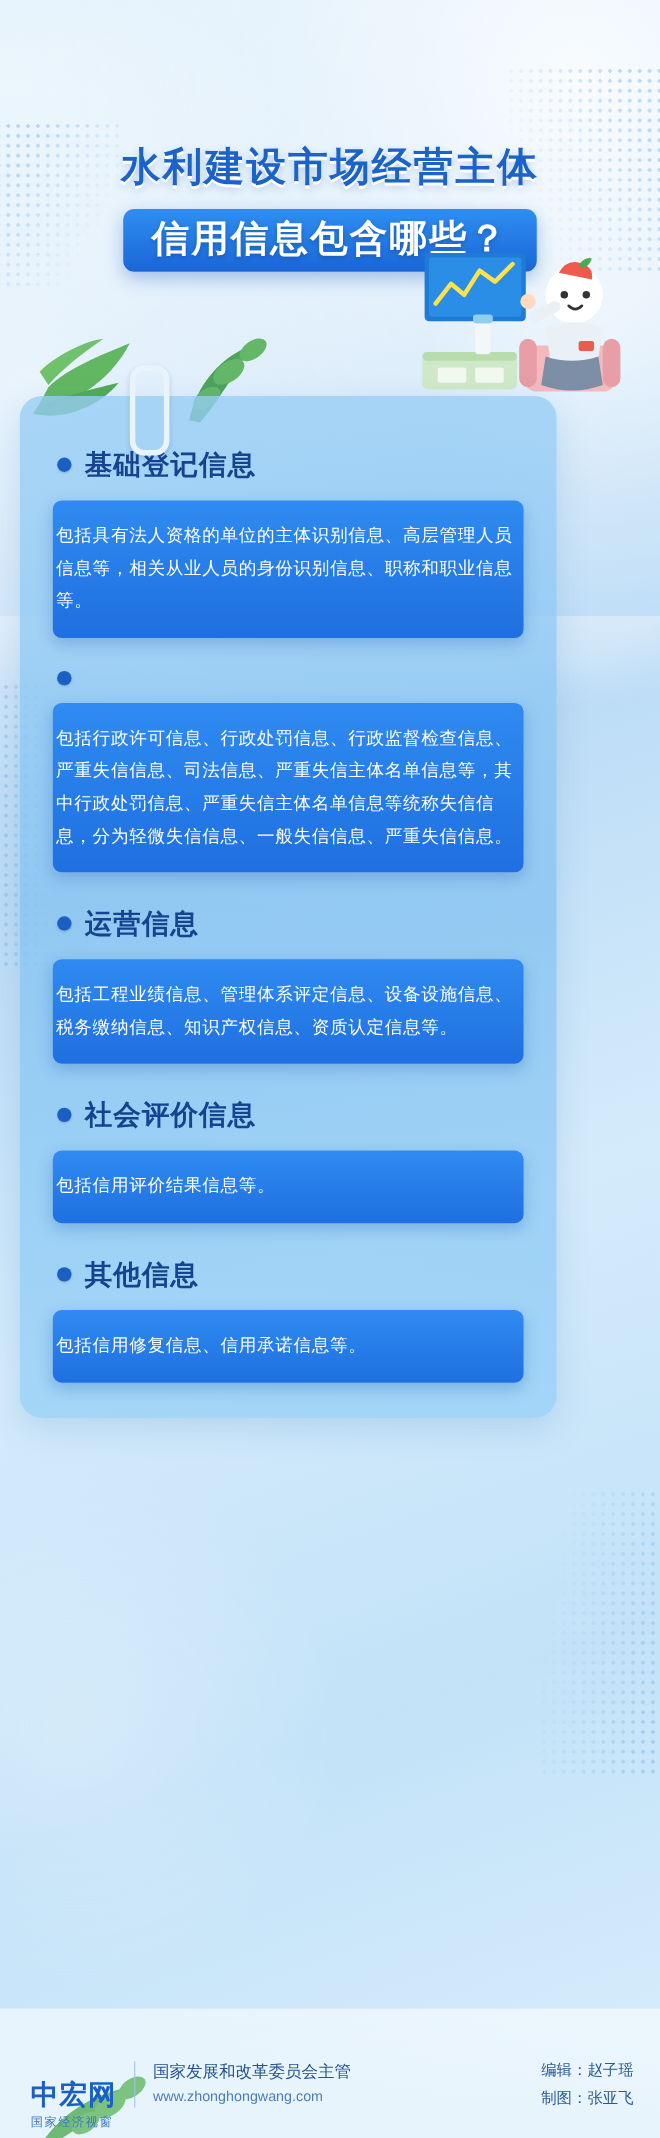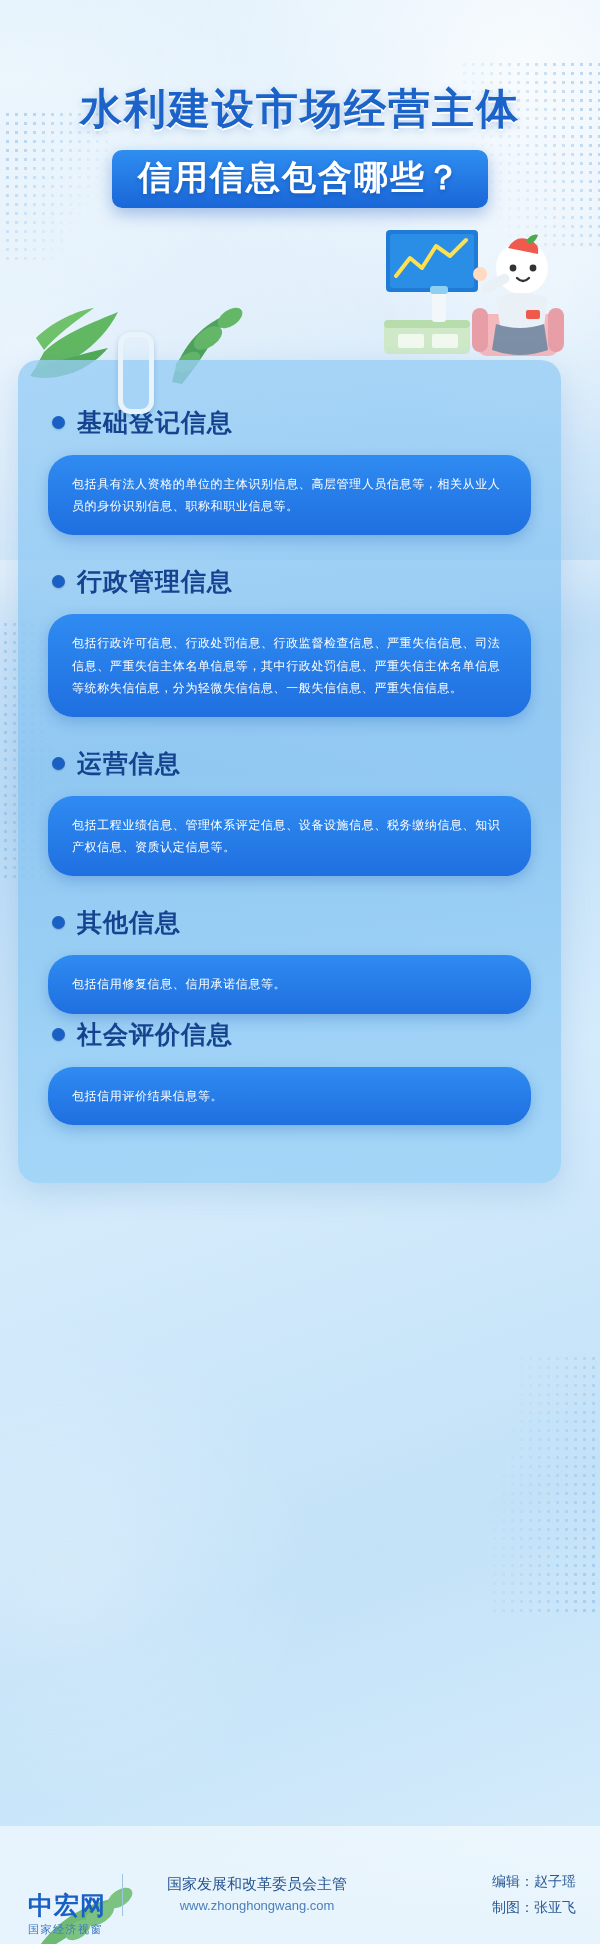--- a/index.html
+++ b/index.html
@@ -44,81 +44,82 @@
   .wave{
     position:absolute;left:0;right:0;height:170px;top:560px;
     background:linear-gradient(180deg, rgba(255,255,255,.35), rgba(255,255,255,0));
     -webkit-mask-image:radial-gradient(120% 80% at 50% 0%,#000 40%,transparent 70%);
     mask-image:radial-gradient(120% 80% at 50% 0%,#000 40%,transparent 70%);
   }
 
   
   .title-wrap{position:absolute;left:0;right:0;top:86px;text-align:center;}
   .title-main{
-    font-size:42px;font-weight:bold;letter-spacing:2px;
+    font-size:36px;font-weight:bold;letter-spacing:2px;
     color:#1b63c9;
     text-shadow:0 2px 0 #ffffff, 0 3px 8px rgba(30,90,170,.28);
     line-height:1.1;
+    margin-top:46px;
   }
   .title-sub-box{
     display:inline-block;margin-top:18px;
     padding:9px 26px 11px;
     background:linear-gradient(180deg,#2f8ef0 0%, #1a66d8 100%);
     border-radius:10px;
     box-shadow:0 6px 16px rgba(26,90,190,.35);
   }
   .title-sub{
     font-size:34px;font-weight:bold;color:#ffffff;letter-spacing:2px;line-height:1.1;
     text-shadow:0 2px 4px rgba(10,50,120,.35);
   }
 
   
   .illus{position:absolute;right:34px;top:228px;width:190px;height:150px;}
   .leaves{position:absolute;left:22px;top:278px;width:240px;height:120px;}
 
   
   .card{
-    position:absolute;left:18px;top:360px;width:543px;
+    position:absolute;left:18px;top:360px;width:488px;
     background:linear-gradient(180deg, rgba(150,205,245,.78) 0%, rgba(128,192,240,.72) 50%, rgba(150,208,246,.78) 100%);
     border-radius:20px;
     padding:46px 0 28px;
     box-shadow:0 10px 30px rgba(60,120,190,.18);
   }
   .clip{
     position:absolute;left:100px;top:-28px;width:26px;height:72px;
     border:5px solid #e9f3fb;border-radius:13px;
     box-shadow:0 2px 5px rgba(40,90,150,.25);
     background:transparent;
   }
   .section{margin:0 0 30px 0;padding:0 30px;}
   .sec-head{display:flex;align-items:center;gap:12px;margin:0 0 16px 4px;}
   .bullet{width:13px;height:13px;border-radius:50%;background:#1a5fc4;flex:0 0 auto;box-shadow:0 1px 2px rgba(0,0,0,.18);}
   .sec-title{font-size:25px;font-weight:bold;color:#15438f;letter-spacing:1px;}
   .sec-body{
     background:linear-gradient(180deg,#2f8bf1 0%, #1f6fe0 100%);
-    color:#ffffff;border-radius:25px;
-    padding:18px 24px;
-    font-size:12px;line-height:1.85;letter-spacing:.6px;
+    color:#ffffff;border-radius:8px;
+    padding:18px 3px;
+    font-size:16px;line-height:1.85;letter-spacing:.6px;
     box-shadow:0 5px 14px rgba(25,85,180,.28);
   }
 
   
   .footer{
     position:absolute;left:0;right:0;bottom:0;height:118px;
     background:linear-gradient(180deg, rgba(255,255,255,.55), rgba(232,244,252,.95));
   }
   .footer-inner{position:absolute;left:28px;right:24px;top:26px;display:flex;align-items:center;}
   .logo-box{display:flex;align-items:center;margin-top:40px;}
   .logo-mark{
     font-size:25px;font-weight:bold;color:#1a5fc4;line-height:1.05;letter-spacing:1px;
   }
   .logo-sub{font-size:11px;color:#3a78c0;letter-spacing:1.5px;margin-top:4px;}
   .divider{width:1px;height:42px;background:#9ec4e4;margin:0 16px;}
-  .org{font-size:15px;color:#24528f;line-height:1.6;margin-left:28px;}
-  .org .url{font-size:13px;color:#4a7fb8;text-align:center;}
+  .org{font-size:15px;color:#24528f;line-height:1.6;}
+  .org .url{font-size:13px;color:#4a7fb8;}
   .credits{margin-left:auto;text-align:left;font-size:14px;color:#2a5a96;line-height:1.85;}
   .footleaf{position:absolute;left:34px;bottom:-6px;width:110px;height:86px;opacity:.85;}
 </style>
 </head>
 <body>
 
 <div class="poster">
 
   <div class="blob b1"></div>
   <div class="blob b2"></div>
@@ -183,47 +184,46 @@
       <div class="sec-head">
         <span class="bullet"></span>
         <span class="sec-title">基础登记信息</span>
       </div>
       <div class="sec-body">包括具有法人资格的单位的主体识别信息、高层管理人员信息等，相关从业人员的身份识别信息、职称和职业信息等。</div>
     </div>
 
     <div class="section">
       <div class="sec-head">
         <span class="bullet"></span>
-        <span class="sec-title">行政管理信息</span>
       </div>
       <div class="sec-body">包括行政许可信息、行政处罚信息、行政监督检查信息、严重失信信息、司法信息、严重失信主体名单信息等，其中行政处罚信息、严重失信主体名单信息等统称失信信息，分为轻微失信信息、一般失信信息、严重失信信息。</div>
     </div>
 
     <div class="section">
       <div class="sec-head">
         <span class="bullet"></span>
         <span class="sec-title">运营信息</span>
       </div>
       <div class="sec-body">包括工程业绩信息、管理体系评定信息、设备设施信息、税务缴纳信息、知识产权信息、资质认定信息等。</div>
     </div>
 
+    <div class="section">
+      <div class="sec-head">
+        <span class="bullet"></span>
+        <span class="sec-title">社会评价信息</span>
+      </div>
+      <div class="sec-body">包括信用评价结果信息等。</div>
+    </div>
+
     <div class="section" style="margin-bottom:4px;">
       <div class="sec-head">
         <span class="bullet"></span>
         <span class="sec-title">其他信息</span>
       </div>
       <div class="sec-body">包括信用修复信息、信用承诺信息等。</div>
-    </div>
-
-    <div class="section">
-      <div class="sec-head">
-        <span class="bullet"></span>
-        <span class="sec-title">社会评价信息</span>
-      </div>
-      <div class="sec-body">包括信用评价结果信息等。</div>
     </div>
   </div>
 
   <div class="footer">
     <svg class="footleaf" viewBox="0 0 110 86">
       <g fill="#4aa84c" opacity=".9">
         <path d="M4 84 C20 60 48 40 82 34 C60 56 36 72 12 86 Z"></path>
         <ellipse cx="66" cy="50" rx="16" ry="9" transform="rotate(-35 66 50)" fill="#5bb45a"></ellipse>
         <ellipse cx="86" cy="34" rx="14" ry="8" transform="rotate(-35 86 34)" fill="#5bb45a"></ellipse>
         <ellipse cx="44" cy="66" rx="14" ry="8" transform="rotate(-35 44 66)" fill="#5bb45a"></ellipse>

